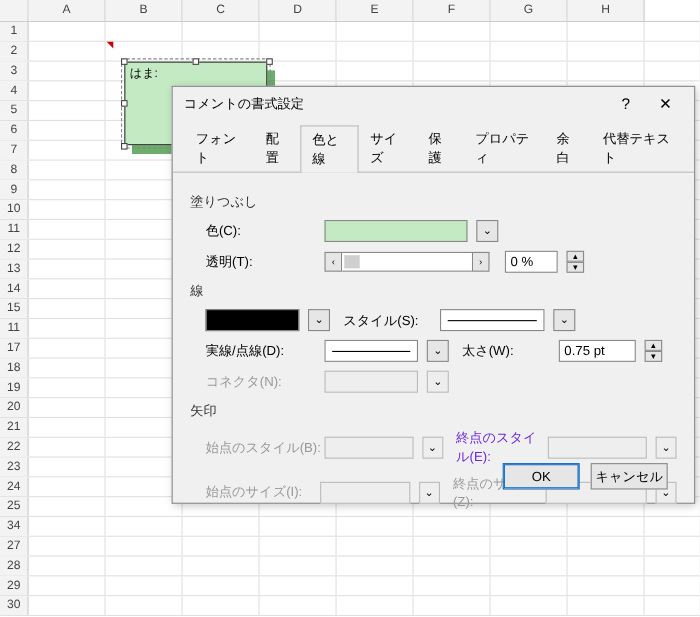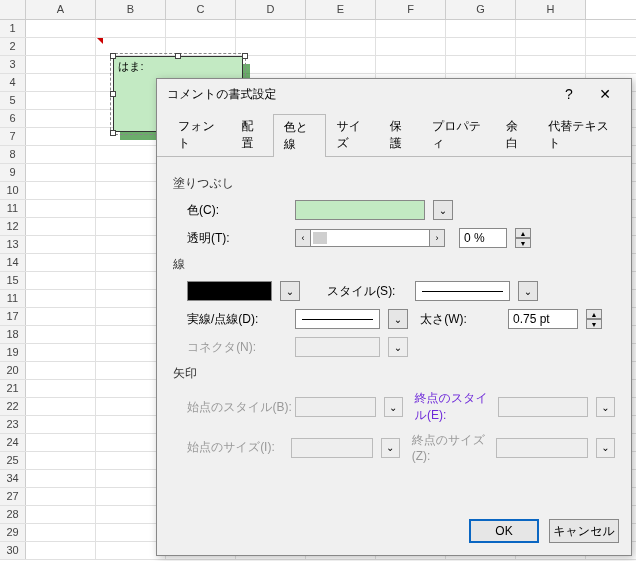--- a/index.html
+++ b/index.html
@@ -95,21 +95,21 @@
     position:absolute;
     left:110px; top:53px; width:136px; height:82px;
     border:1px dashed #888;
   }
   
   .dialog {
     position: absolute;
     left: 156px;
     top: 78px;
     width: 476px;
-    height: 478px;
+    height: 380px;
     background: #f0f0f0;
     border: 1px solid #888;
     box-shadow: 2px 2px 8px rgba(0,0,0,.25);
   }
   .titlebar {
     height: 30px;
     display: flex;
     align-items: center;
     padding: 0 8px 0 10px;
     font-size: 12px;
@@ -208,21 +208,21 @@
     content:""; position:absolute; left:6px; right:6px; top:9px; border-top:1px solid #000;
   }
   .combo.disabled, .dd-btn.disabled { background:#eee; border-color:#bbb; }
   .combo.disabled::before{ border:none; }
   .right-lbl { width: 80px; }
   .pt-box {
     width: 70px; height: 20px; border:1px solid #888; background:#fff;
     padding:2px 4px;
   }
   .footer {
-    position:absolute; right:12px; bottom:12px; display:flex; gap:10px;
+    position:absolute; right:24px; bottom:12px; display:flex; gap:10px;
   }
   .btn {
     min-width: 70px; height: 24px;
     border: 1px solid #888; background:#e6e6e6;
     display:flex; align-items:center; justify-content:center;
   }
   .btn.primary { border: 1px solid #0a66c2; box-shadow:inset 0 0 0 1px #0a66c2; }
 </style>
 </head>
 <body>
@@ -623,21 +623,21 @@
       <div class="spin">
           <div>▲</div>
           <div>▼</div>
         </div>
     </div>
 
     <div class="group-label">線</div>
     <div class="row-form" style="padding-left:14px">
       <div class="color-swatch black" style="width:85px"></div>
       <div class="dd-btn">⌄</div>
-      <span class="right-lbl" style="margin-left:19px">スタイル(S):</span>
+      <span class="right-lbl" style="margin-left:4px">スタイル(S):</span>
       <div class="combo line"></div>
       <div class="dd-btn">⌄</div>
     </div>
     <div class="row-form" style="padding-left:14px">
       <span class="lbl">実線/点線(D):</span>
       <div class="combo line" style="width:85px"></div>
       <div class="dd-btn">⌄</div>
       <span class="right-lbl" style="margin-left:4px">太さ(W):</span>
       <div class="pt-box">0.75 pt</div>
       <div class="spin">

